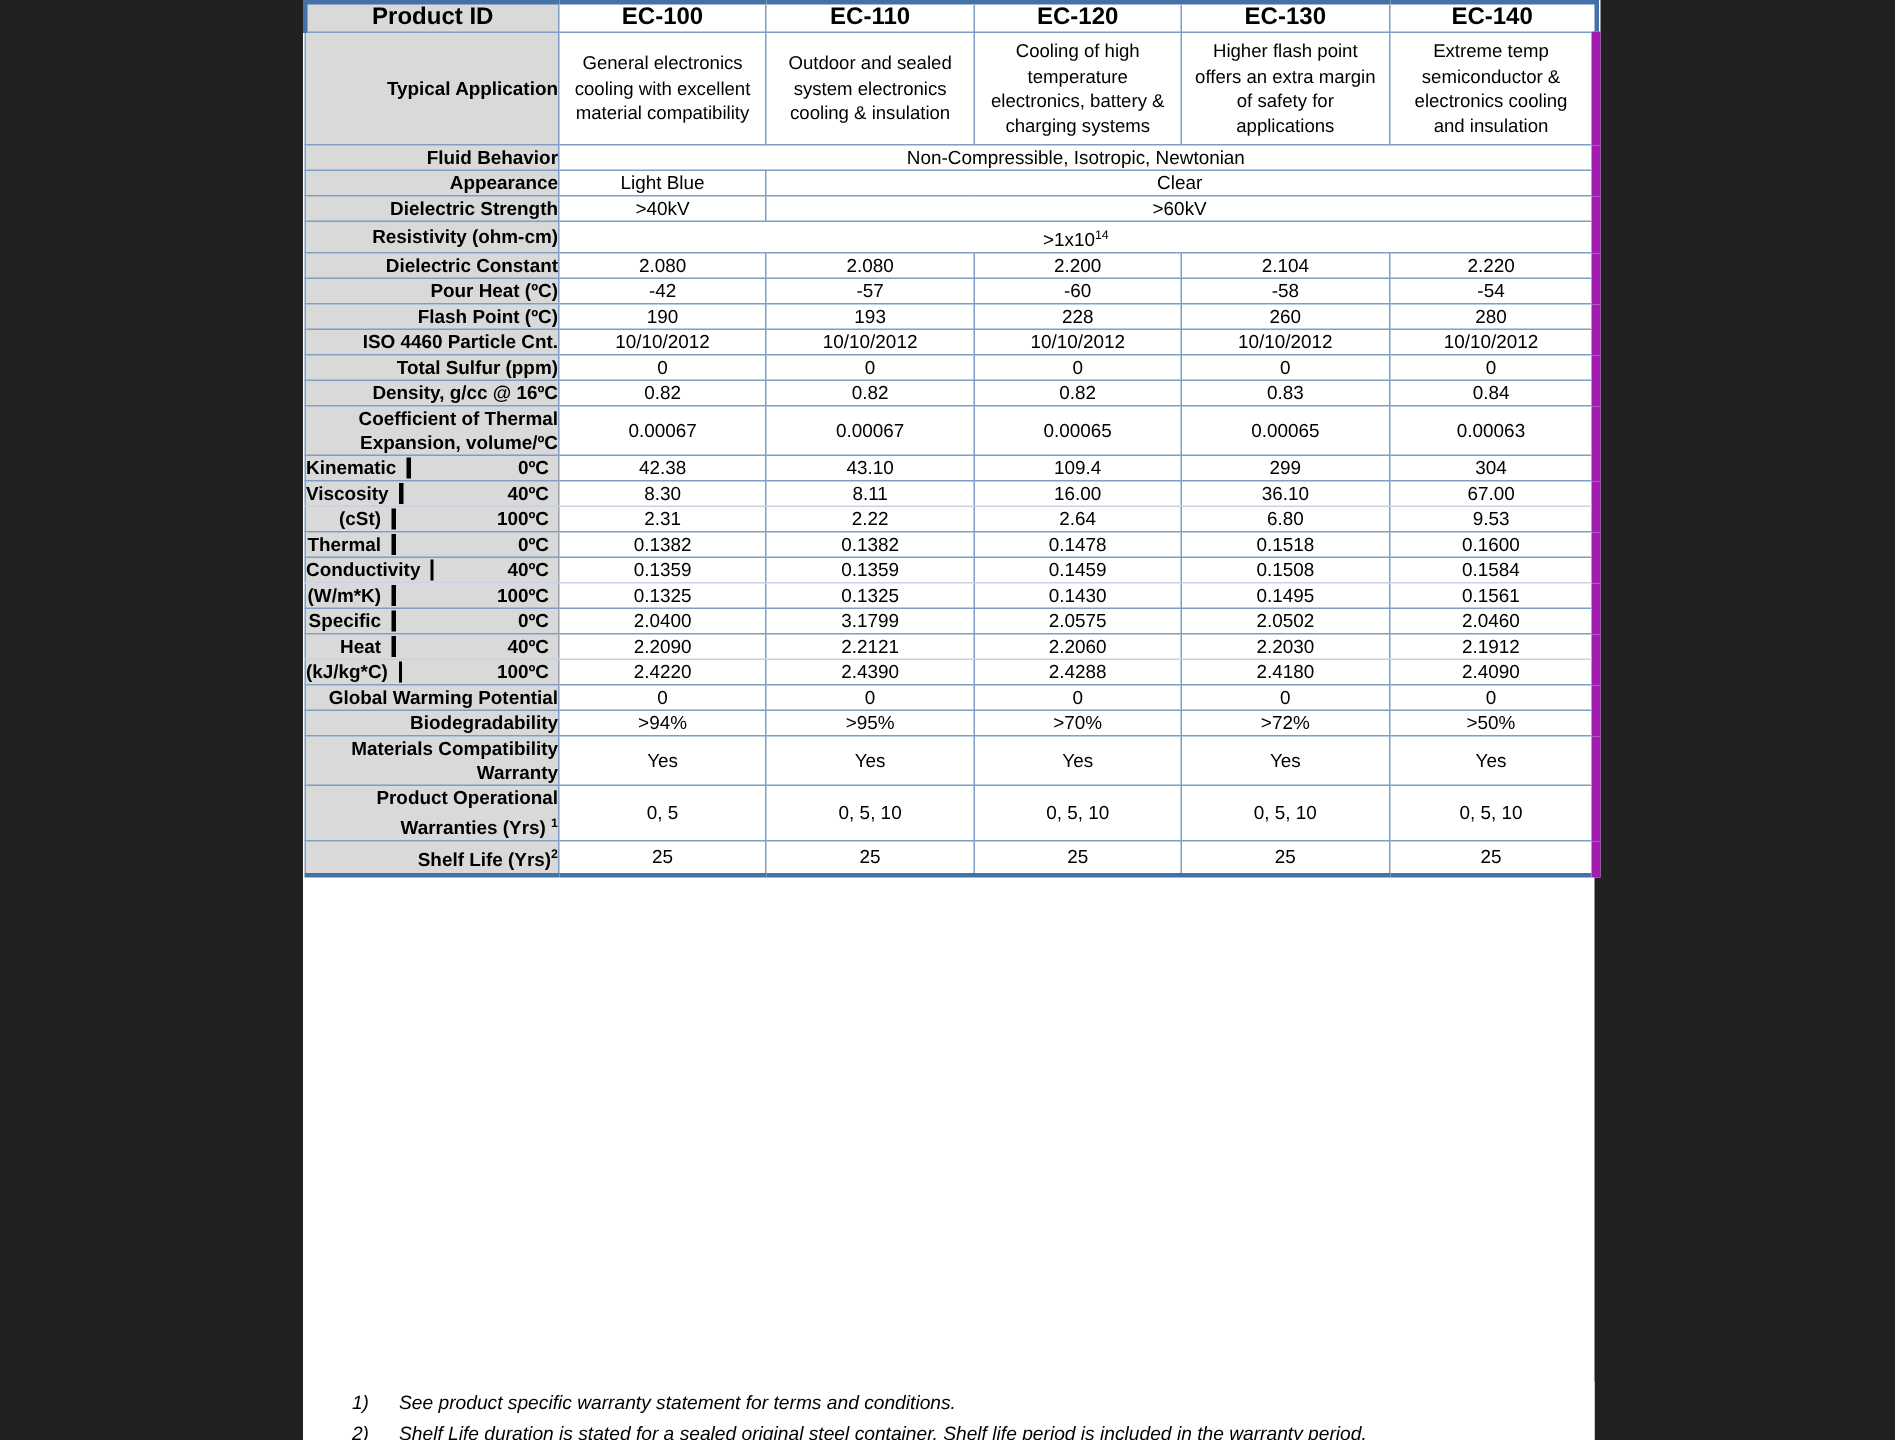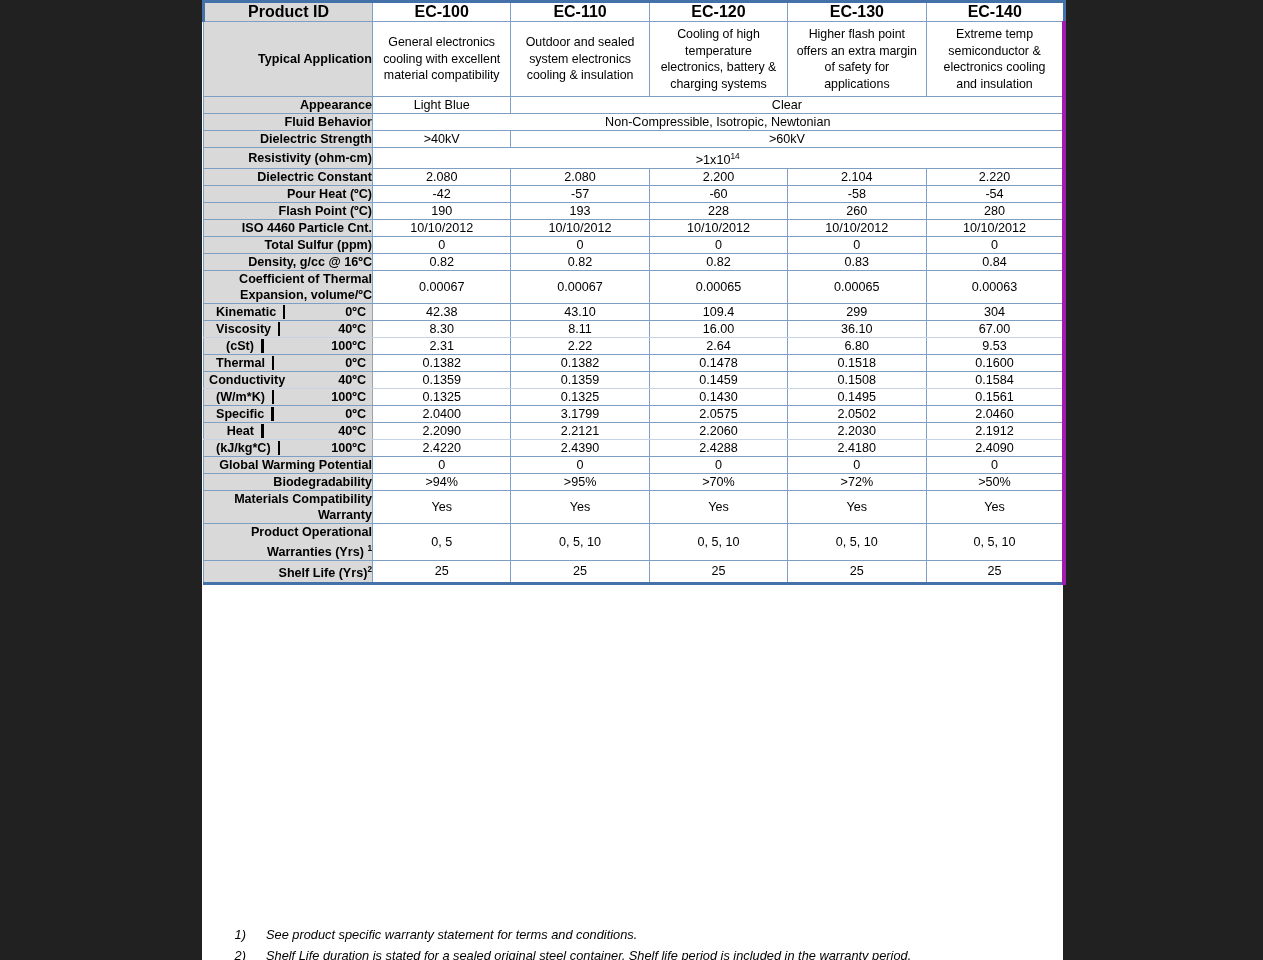--- a/index.html
+++ b/index.html
@@ -47,21 +47,20 @@
   }
 
   
   td.lbl.split{
     padding:0;
     border-right:1px solid #9aa3ad;
   }
   .splitrow{
     display:flex;align-items:center;justify-content:flex-end;
     height:100%;
-    padding-left:12px;
   }
   .splitrow .nm{
     flex:1 1 auto;text-align:right;padding-right:7px;
     font-weight:bold;font-size:12.6px;white-space:nowrap;
   }
   .splitrow .bar{
     width:3px;background:#000;align-self:stretch;margin:1px 0;
   }
   .splitrow .tmp{
     width:56px;text-align:right;padding-right:6px;
@@ -88,21 +87,21 @@
     border:1px solid #4472a8;
   }
   td.hdr.first{
     background:#d9d9d9;
     border-left:3px solid #4472a8;
     border-top:3px solid #4472a8;
   }
   td.hdr.prod{border-top:3px solid #4472a8;}
   td.hdr.last{border-right:3px solid #4472a8;}
 
-  td.val.edge{border-right:4px solid #a21caf;margin-top:40px;}
+  td.val.edge{border-right:6px solid #a21caf;margin-top:40px;}
   tr.lastrow td{border-bottom:3px solid #4472a8;}
 
   
   tr.thin td{border-top-color:#c6d3e4;border-bottom-color:#c6d3e4;}
 
   
   #notes{
     position:absolute;left:202px;top:921px;width:861px;
     background:#fff;
     padding-top:3px;
@@ -145,27 +144,27 @@
           </tr>
           <tr>
             <td class="lbl">Typical Application</td>
             <td class="val multi">General electronics cooling with excellent material compatibility</td>
             <td class="val multi">Outdoor and sealed system electronics cooling &amp; insulation</td>
             <td class="val multi">Cooling of high temperature electronics, battery &amp; charging systems</td>
             <td class="val multi">Higher flash point offers an extra margin of safety for applications</td>
             <td class="val multi edge">Extreme temp semiconductor &amp; electronics cooling and insulation</td>
           </tr>
           <tr>
+            <td class="lbl">Fluid Behavior</td>
+            <td class="val edge" colspan="5">Non-Compressible, Isotropic, Newtonian</td>
+          </tr>
+          <tr>
             <td class="lbl">Appearance</td>
             <td class="val">Light Blue</td>
             <td class="val edge" colspan="4">Clear</td>
-          </tr>
-          <tr>
-            <td class="lbl">Fluid Behavior</td>
-            <td class="val edge" colspan="5">Non-Compressible, Isotropic, Newtonian</td>
           </tr>
           <tr>
             <td class="lbl">Dielectric Strength</td>
             <td class="val">&gt;40kV</td>
             <td class="val edge" colspan="4">&gt;60kV</td>
           </tr>
           <tr>
             <td class="lbl">Resistivity (ohm-cm)</td>
             <td class="val edge" colspan="5">&gt;1x10<sup>14</sup></td>
           </tr>

